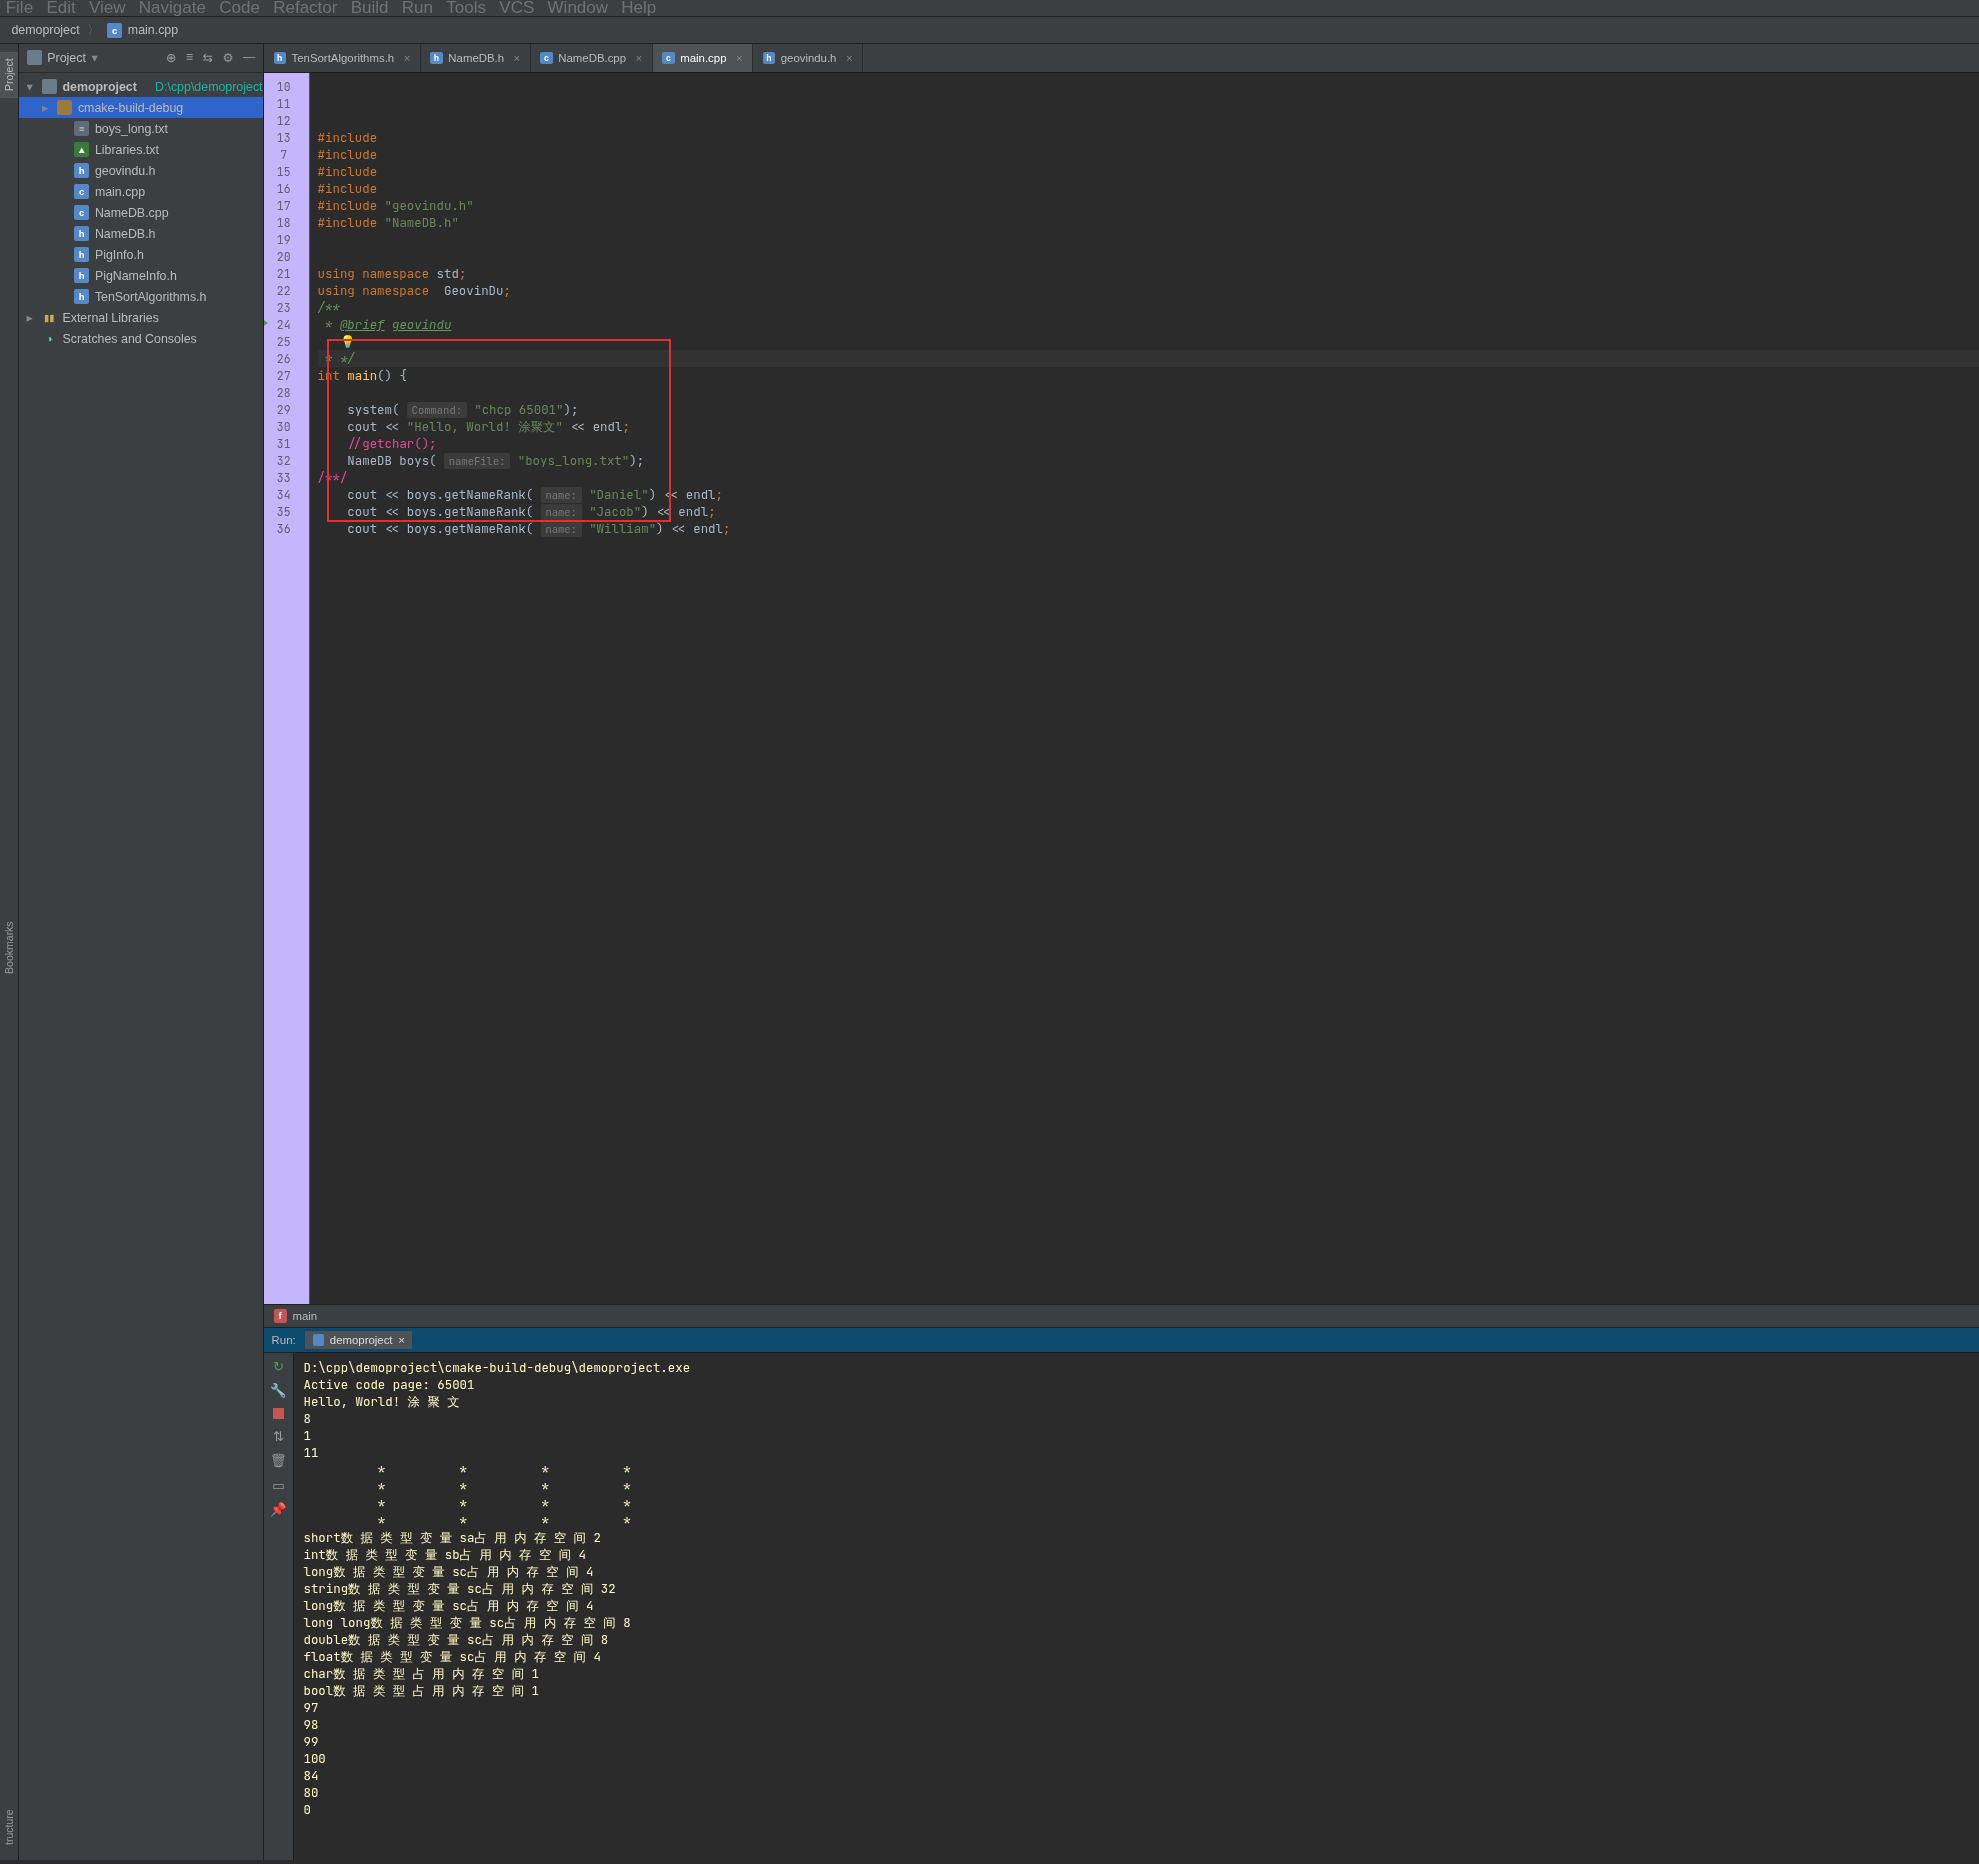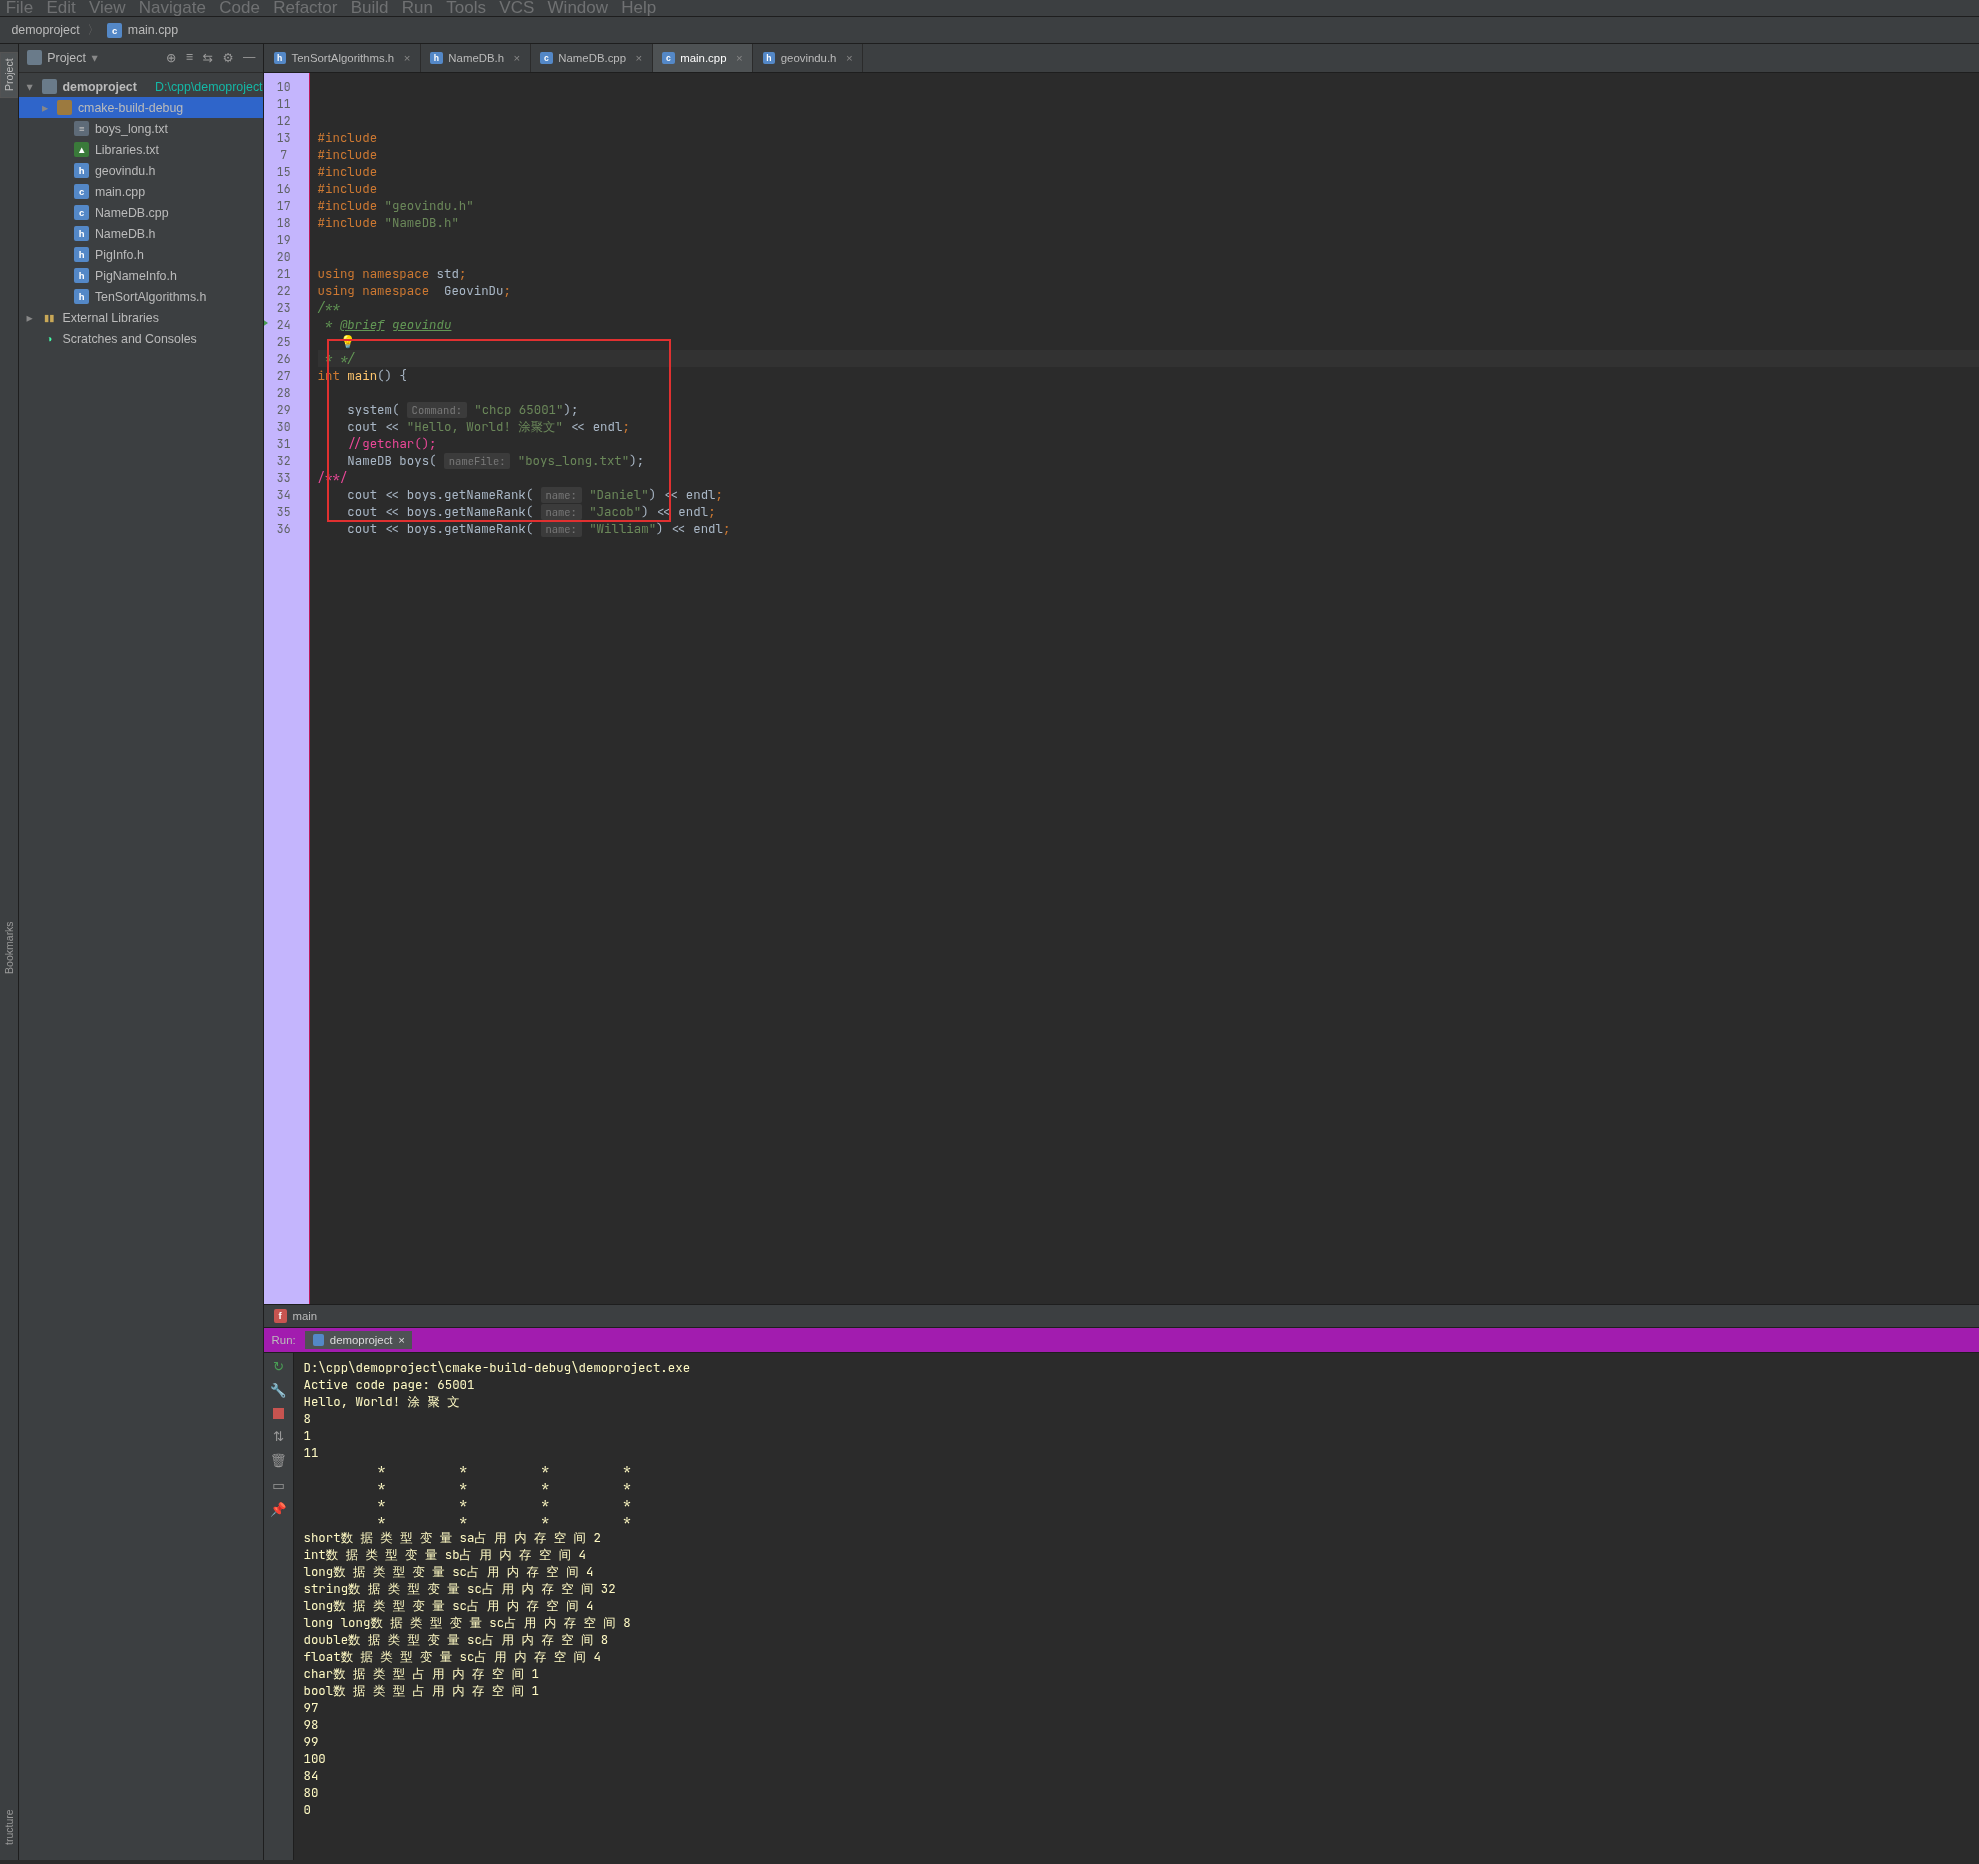--- a/index.html
+++ b/index.html
@@ -57,21 +57,21 @@
     .codeline{height:17px;}
     .codeline.current{background:#323232;}
     
     .red-box{position:absolute; border:2.9px solid #e03030; pointer-events:none;}
     
     .crumb-bar{height:23px; background:#3c3f41; border-top:1px solid #1e1e1e; display:flex; align-items:center; padding:0 9.5px; gap:5.7px; font-size:11.4px; color:#bbb;}
     .crumb-bar .badge{background:#c75450; color:#fff; border-radius:1.9px; width:13.3px; height:13.3px; display:inline-flex; align-items:center; justify-content:center; font-size:9.5px; font-weight:bold;}
     
     .run-panel{height:533px; background:#2b2b2b; border-top:1px solid #1e1e1e; display:flex;}
     .run-header-wrap{display:flex; flex-direction:column; width:100%;}
-    .run-tabs{height:25px; background:#a21caf; display:flex; align-items:center; padding:0 7.6px; gap:9.5px; border-bottom:1px solid #1e1e1e;}
+    .run-tabs{height:25px; background:#0c4a6e; display:flex; align-items:center; padding:0 7.6px; gap:9.5px; border-bottom:1px solid #1e1e1e;}
     .run-tabs .lbl{color:#bbb; font-size:11.4px;}
     .run-tab{display:flex; align-items:center; gap:5.7px; padding:2.9px 7.6px; background:#4e5254; font-size:11.4px; color:#ddd;}
     .run-body{flex:1; display:flex;}
     .run-tools{width:30px; background:#3c3f41; border-right:1px solid #1e1e1e; display:flex; flex-direction:column; align-items:center; padding:5.7px 0; gap:9.5px;}
     .run-tools span{color:#999; font-size:13.3px; cursor:pointer;}
     .run-tools .stop{width:11.4px;height:11.4px;background:#c75450;}
     .console{flex:1; font-family:"JetBrains Mono","Consolas",monospace; font-size:12.4px; line-height:17px; padding:5.7px 9.5px; white-space:pre; color:#fef9c3; overflow:auto;}
   </style>
 </head>
 <body>

